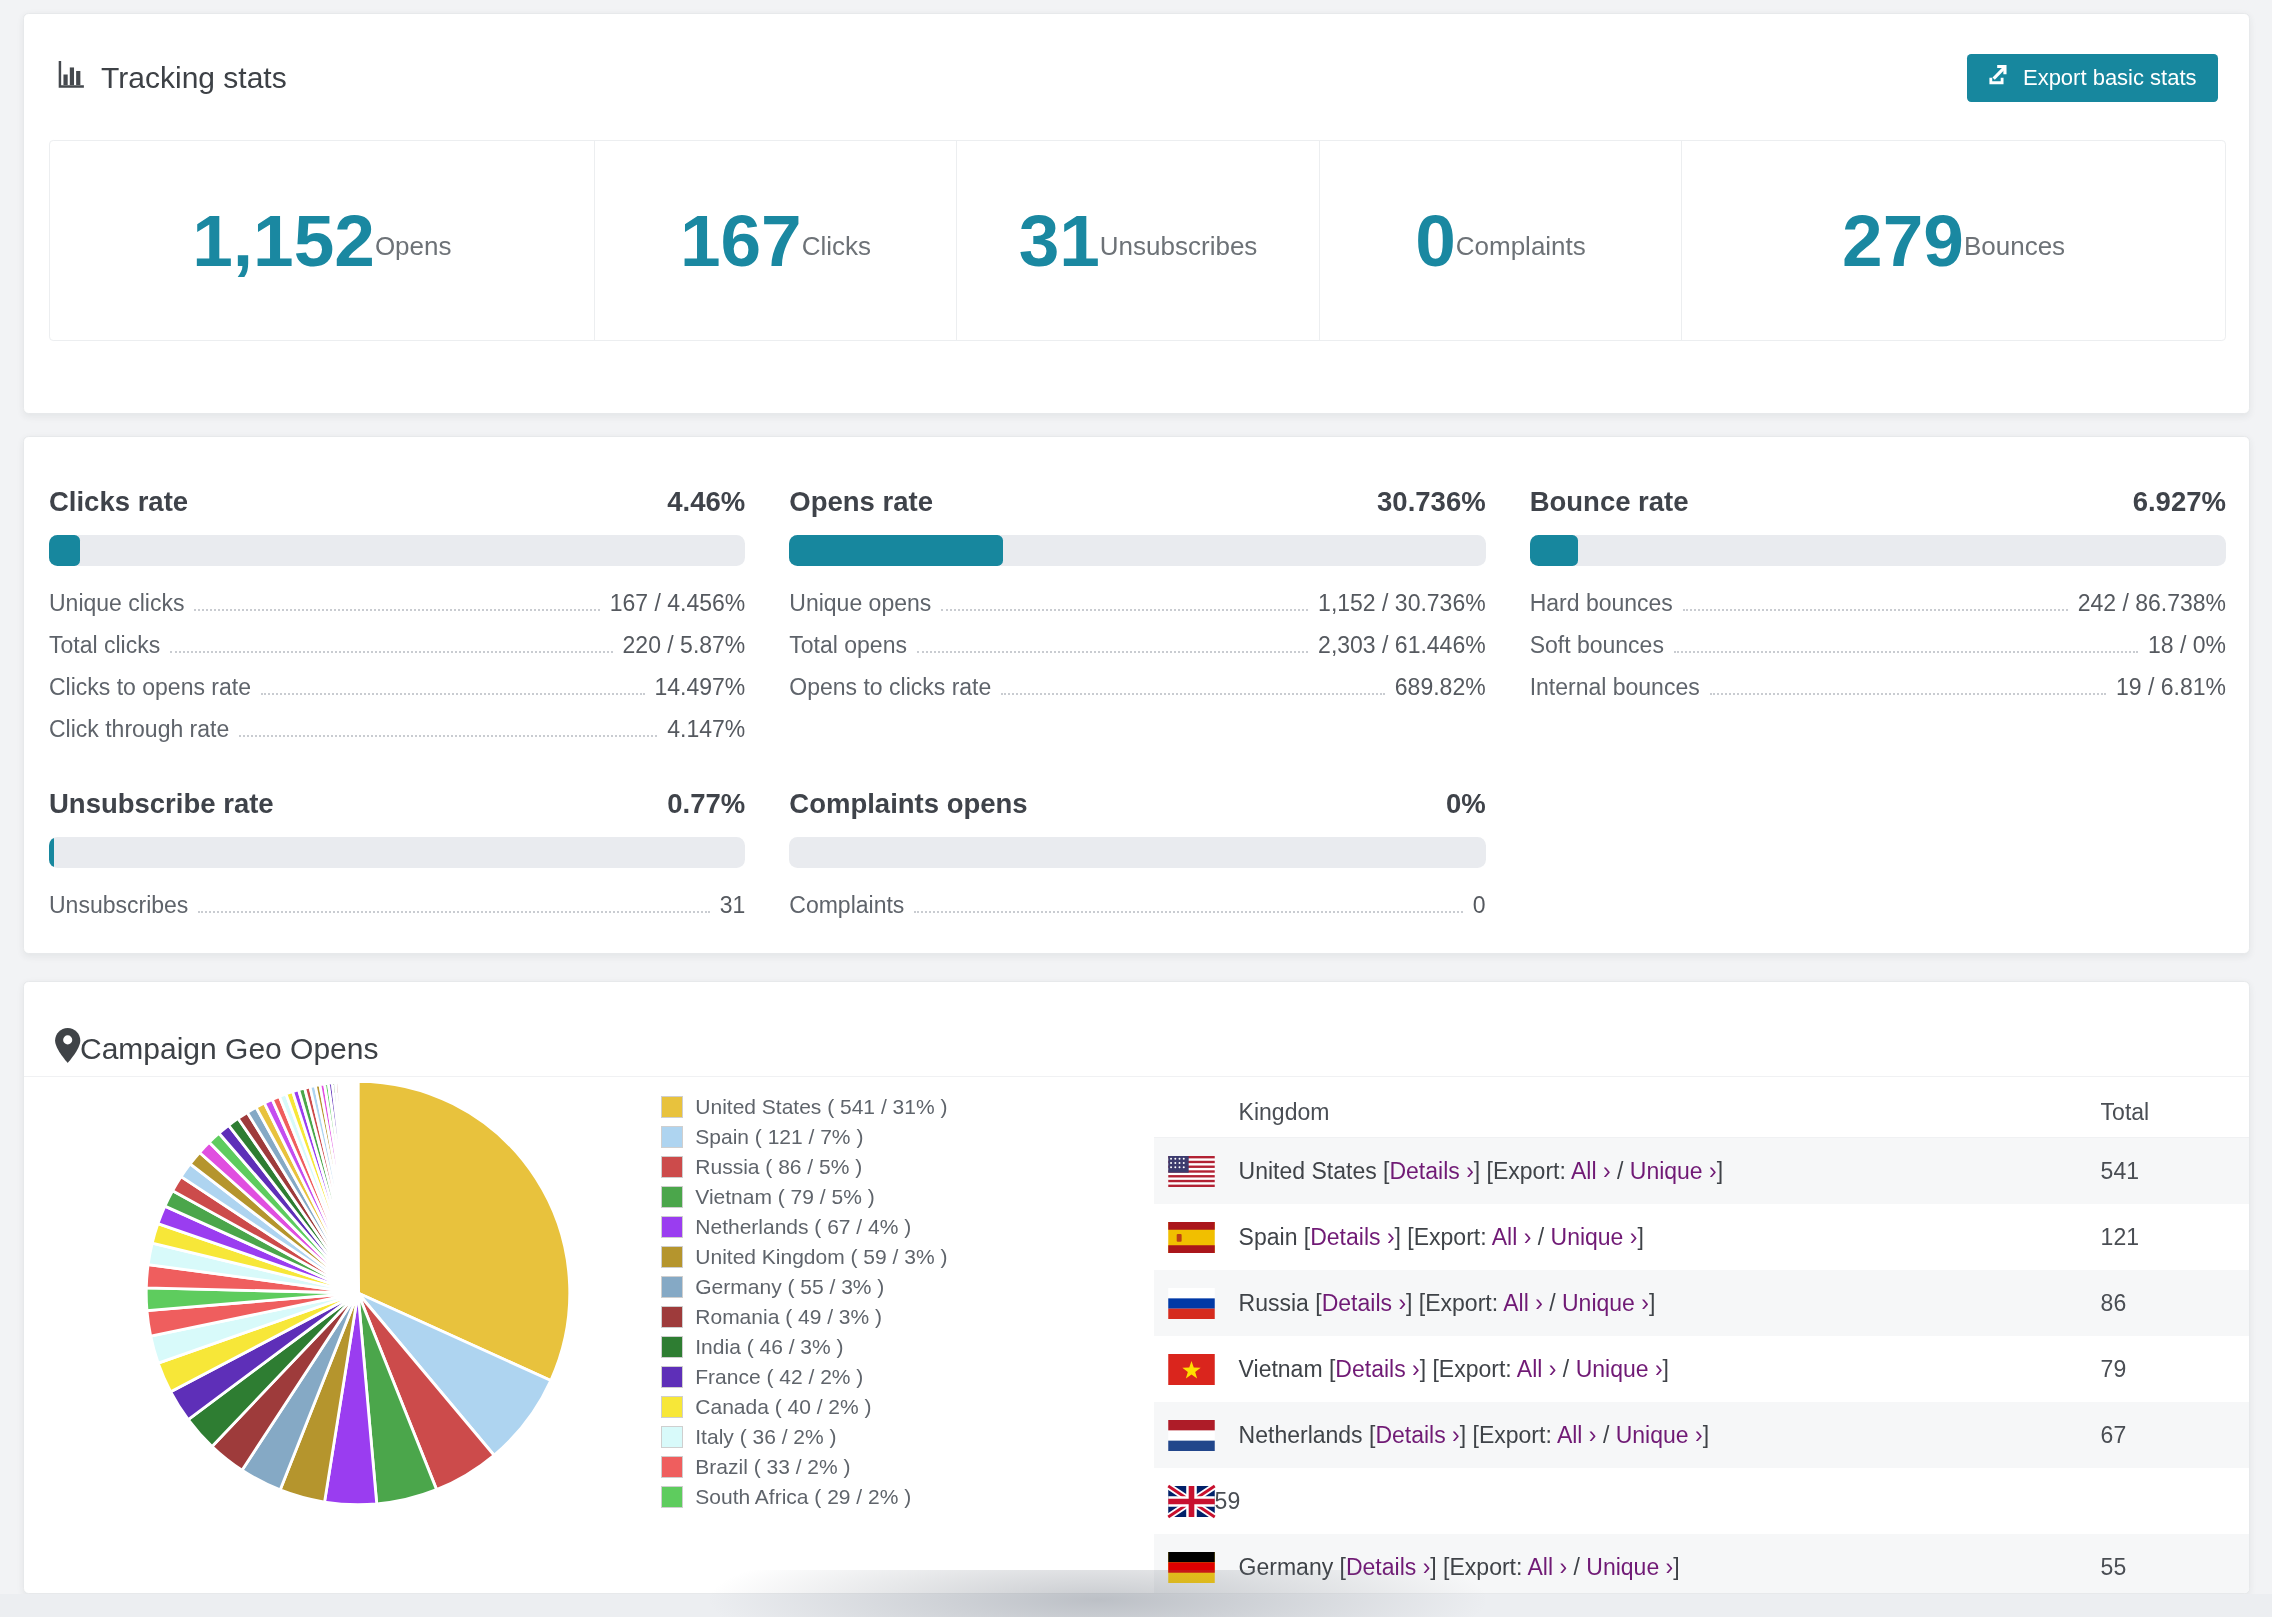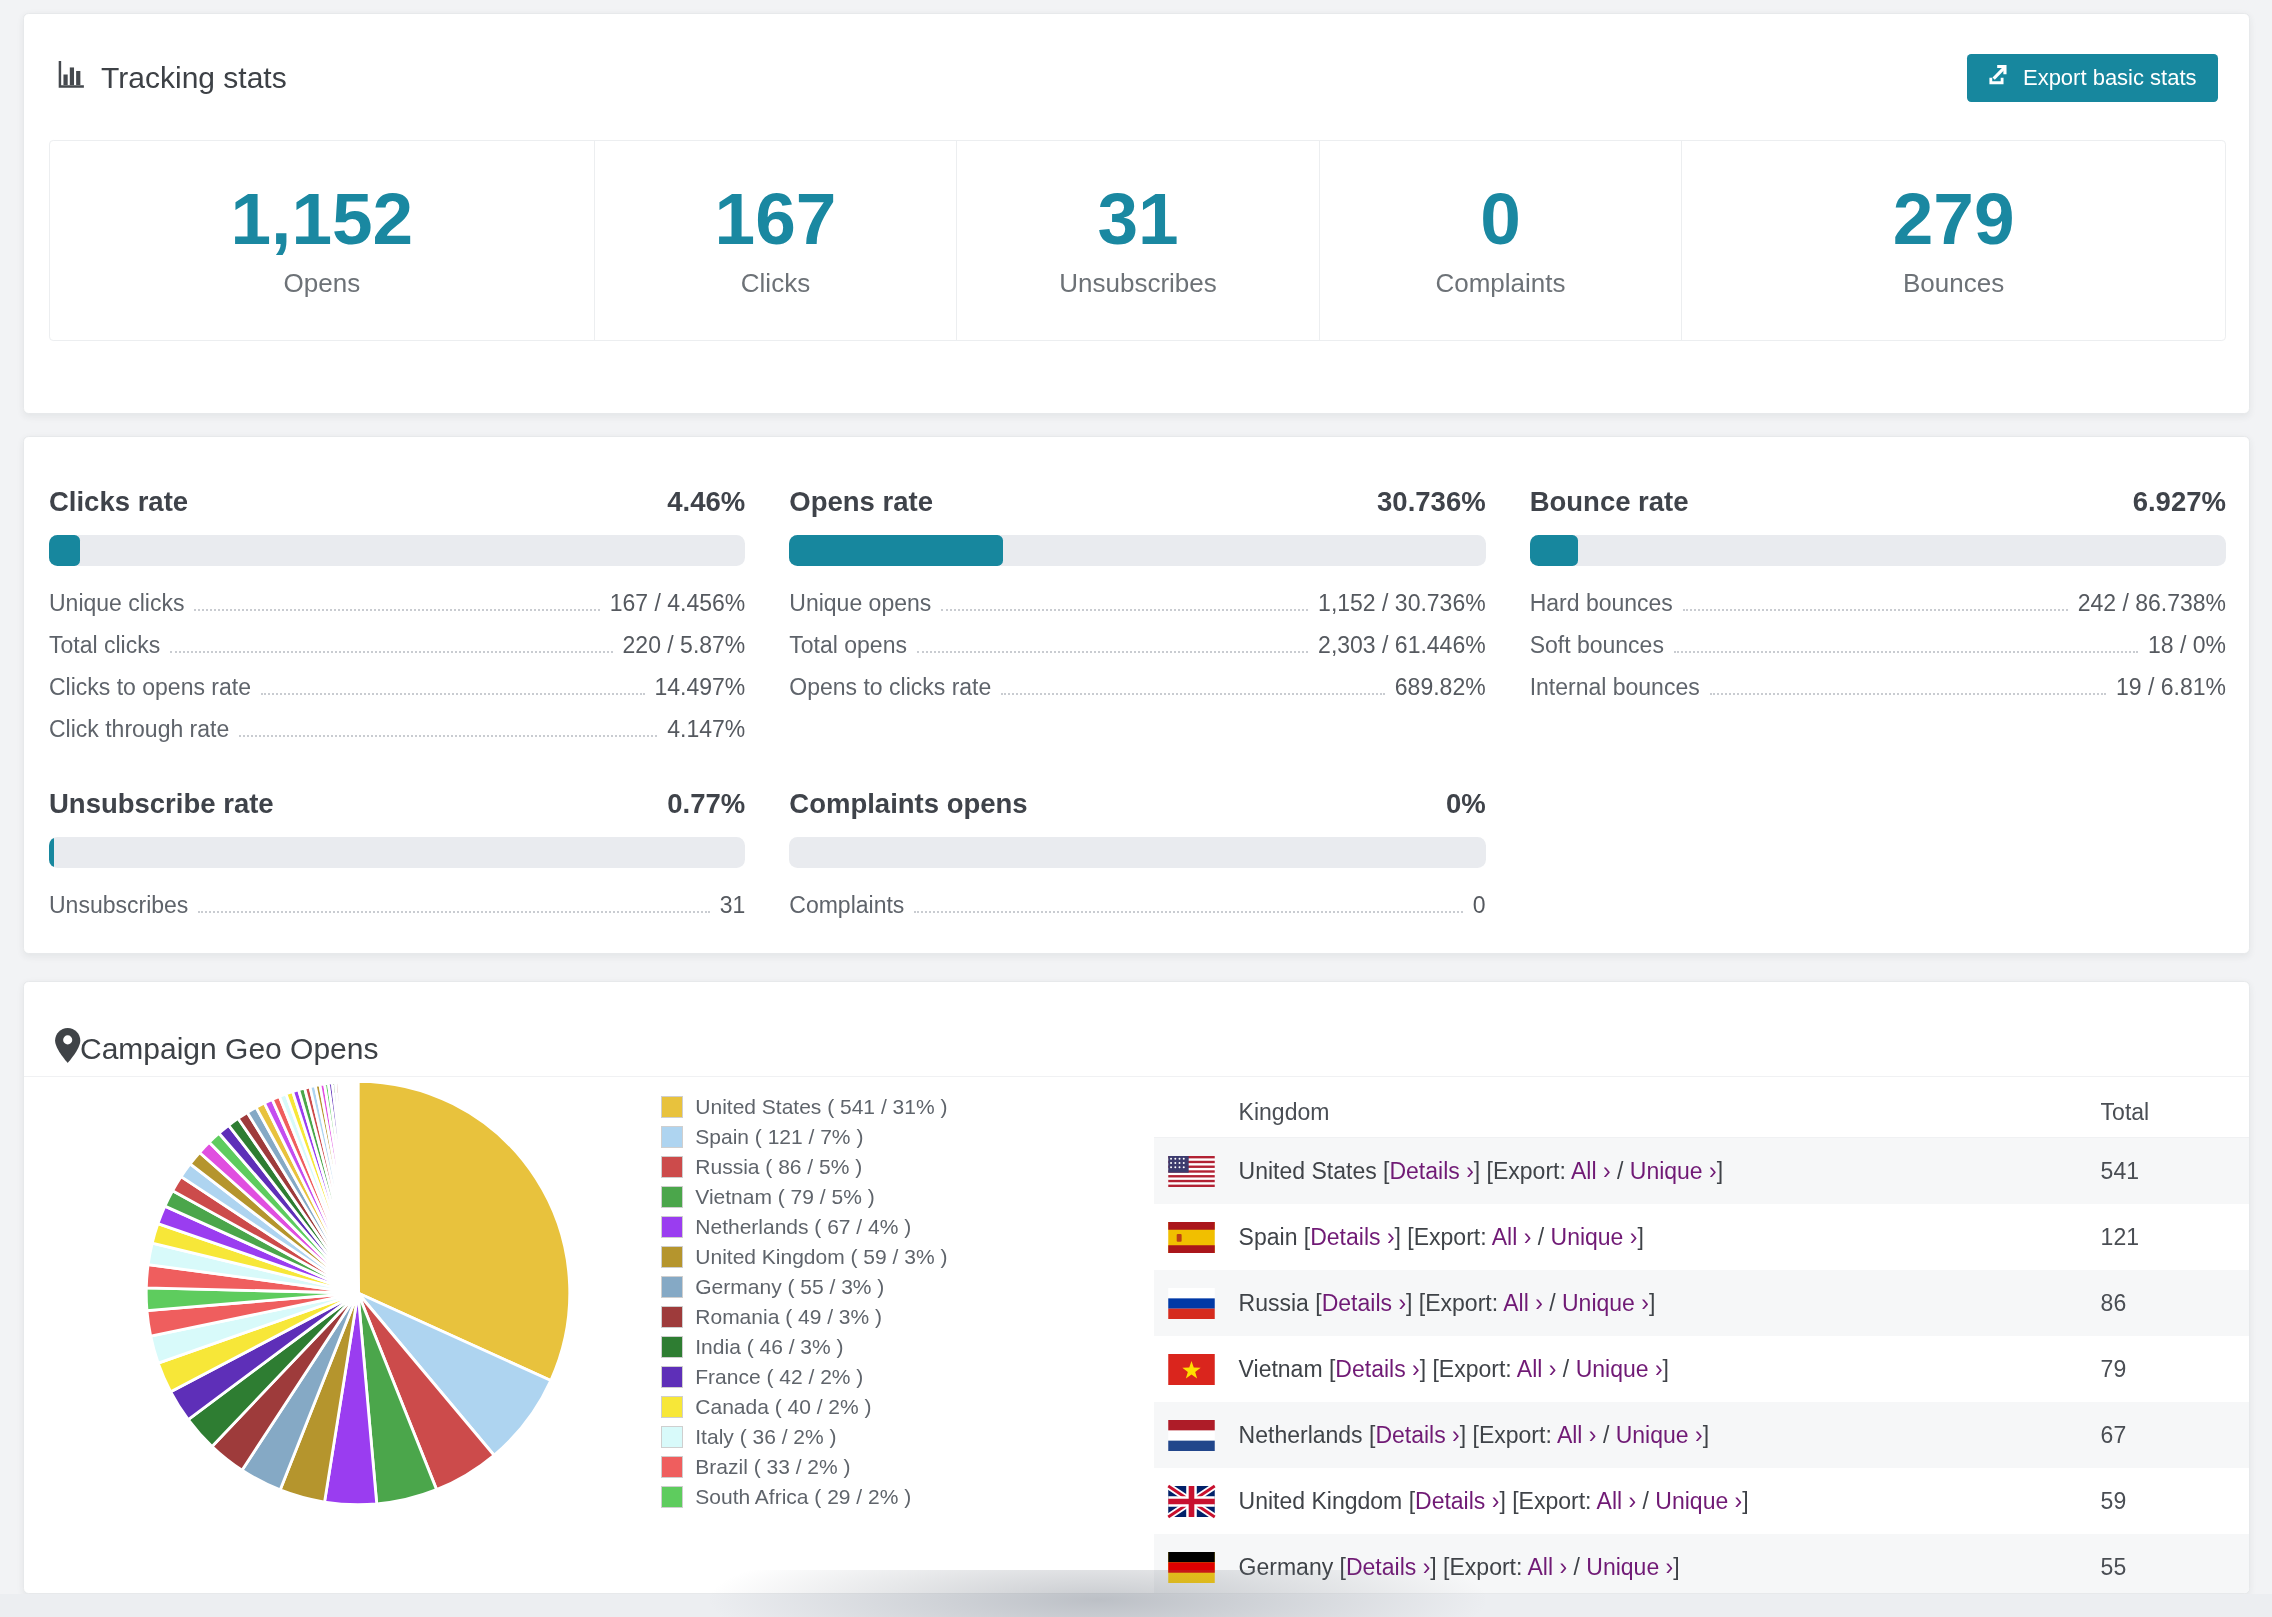--- a/index.html
+++ b/index.html
@@ -22,21 +22,21 @@
   .btn-teal{
     display:flex;align-items:center;gap:11.3px;border:none;cursor:pointer;
     background:#17879e;color:#fff;font-size:22px;font-family:inherit;
     padding:0 21px;height:48px;border-radius:4.2px;
   }
   .stats-box{
     position:absolute;left:25.4px;top:126px;width:2175px;height:199px;
     border:1.4px solid #eceef0;border-radius:4.2px;
     display:grid;grid-template-columns:1.5fr 1fr 1fr 1fr 1.5fr;
   }
-  .stat-cell{display:flex;flex-direction:column;align-items:center;justify-content:center;border-left:1.4px solid #eceef0;}
+  .stat-cell{display:flex;align-items:center;justify-content:center;border-left:1.4px solid #eceef0;}
   .stat-cell:first-child{border-left:none;}
   .stat-value{font-size:73px;font-weight:bold;color:#1a88a1;line-height:1;}
   .stat-label{font-size:26px;color:#6d7277;margin-top:12.7px;}
   
   #card-rates{top:436px;height:518px;}
   .rates-grid{
     position:absolute;left:25.4px;top:37px;width:2177px;
     display:grid;grid-template-columns:1fr 1fr 1fr;column-gap:44px;row-gap:30px;margin-top:12px;
   }
   .rate-head{display:flex;justify-content:space-between;align-items:baseline;}
@@ -462,21 +462,20 @@
         <div class="gt-row">
           <span class="gt-flag">
             <svg width="47" height="31" viewBox="0 0 66 44">
               <rect width="66" height="44" fill="#012169"></rect>
               <path d="M0 0 L66 44 M66 0 L0 44" stroke="#fff" stroke-width="9"></path>
               <path d="M0 0 L66 44 M66 0 L0 44" stroke="#c8102e" stroke-width="4"></path>
               <path d="M33 0 V44 M0 22 H66" stroke="#fff" stroke-width="15"></path>
               <path d="M33 0 V44 M0 22 H66" stroke="#c8102e" stroke-width="8"></path>
             </svg>
           </span>
-          <span class="gt-text"><span>United Kingdom </span>[<a>Details ›</a>] [Export: <a>All ›</a> / <a>Unique ›</a>]</span>
           <span class="gt-total">59</span>
         </div>
         <div class="gt-row striped">
           <span class="gt-flag">
             <svg width="47" height="31" viewBox="0 0 66 44">
               <rect width="66" height="44" fill="#ffce00"></rect>
               <rect width="66" height="14.7" fill="#000"></rect>
               <rect y="14.7" width="66" height="14.7" fill="#dd0000"></rect>
             </svg>
           </span>

